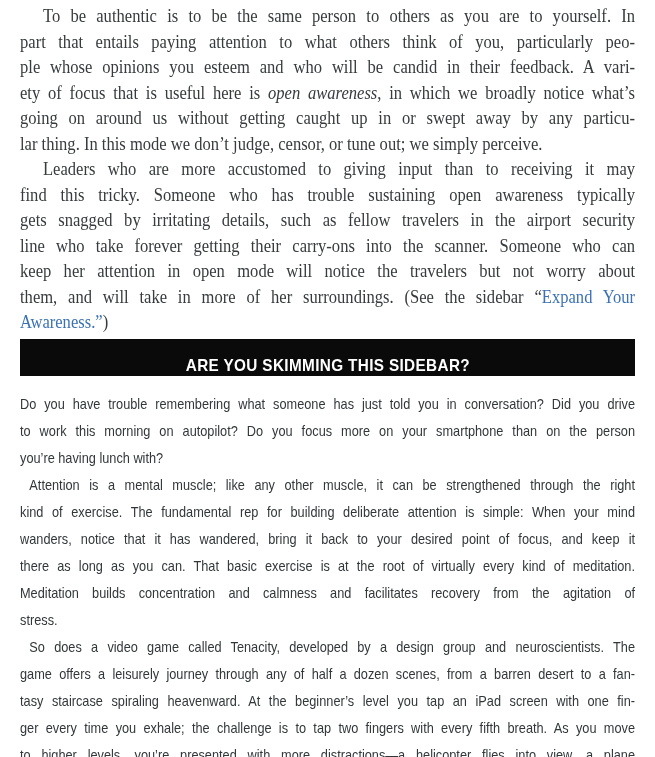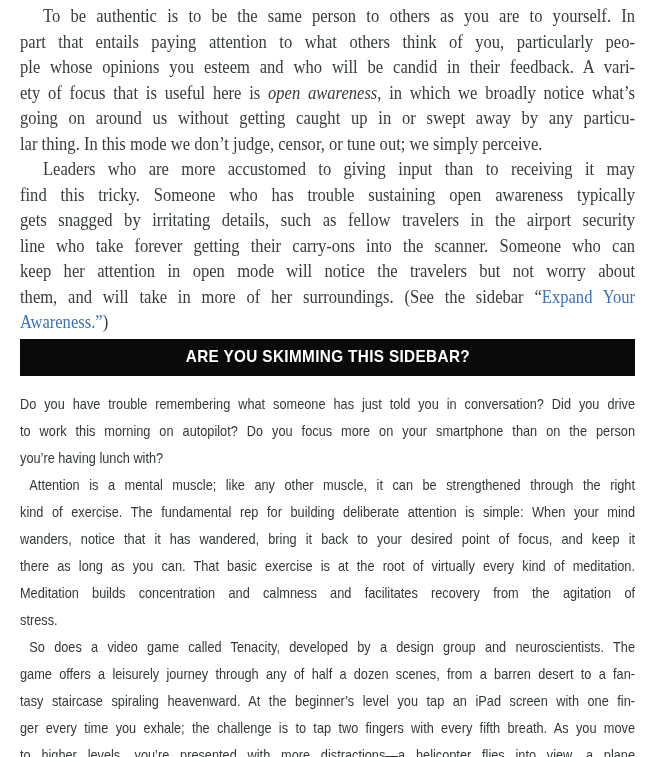--- a/index.html
+++ b/index.html
@@ -40,21 +40,21 @@
 
   .em { font-style: italic; }
   .link { color: #3b72b6; cursor: pointer; }
 
   
   .banner {
     margin-top: 3px;
     height: 37px;
     background: #0a0a0a;
     display: flex;
-    align-items: center;
+    align-items: flex-end;
     justify-content: center;
   }
   .banner-text {
     font-family: "Liberation Sans", "DejaVu Sans", sans-serif;
     font-weight: 700;
     font-size: 17px;
     letter-spacing: 0.4px;
     color: #ffffff;
     transform: scaleX(0.9);
     transform-origin: 50% 50%;

